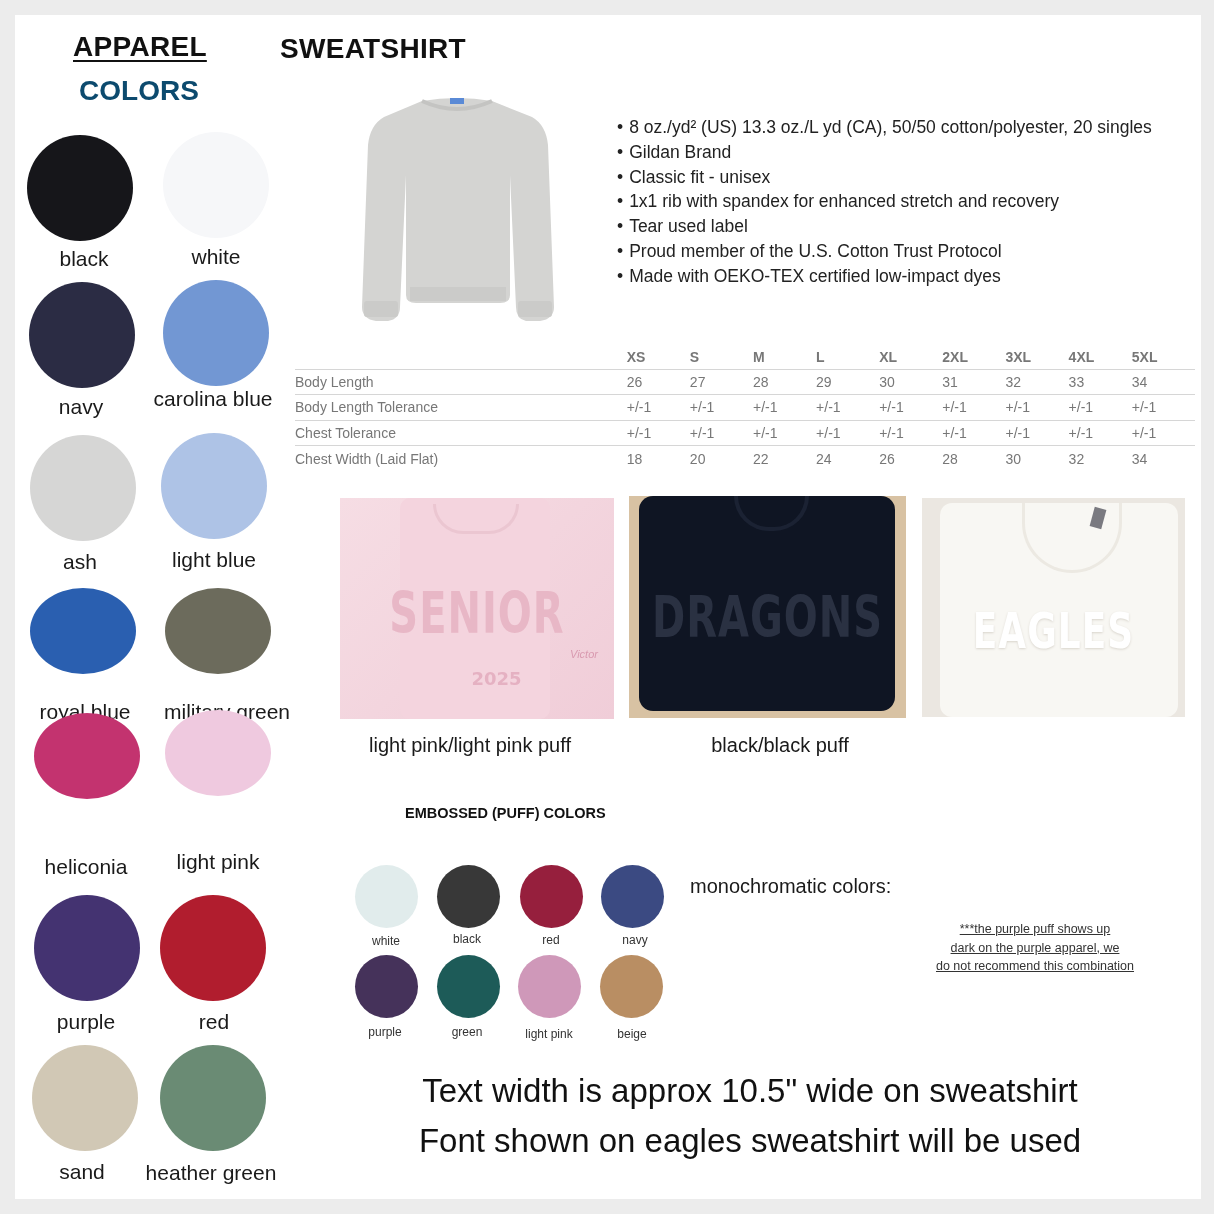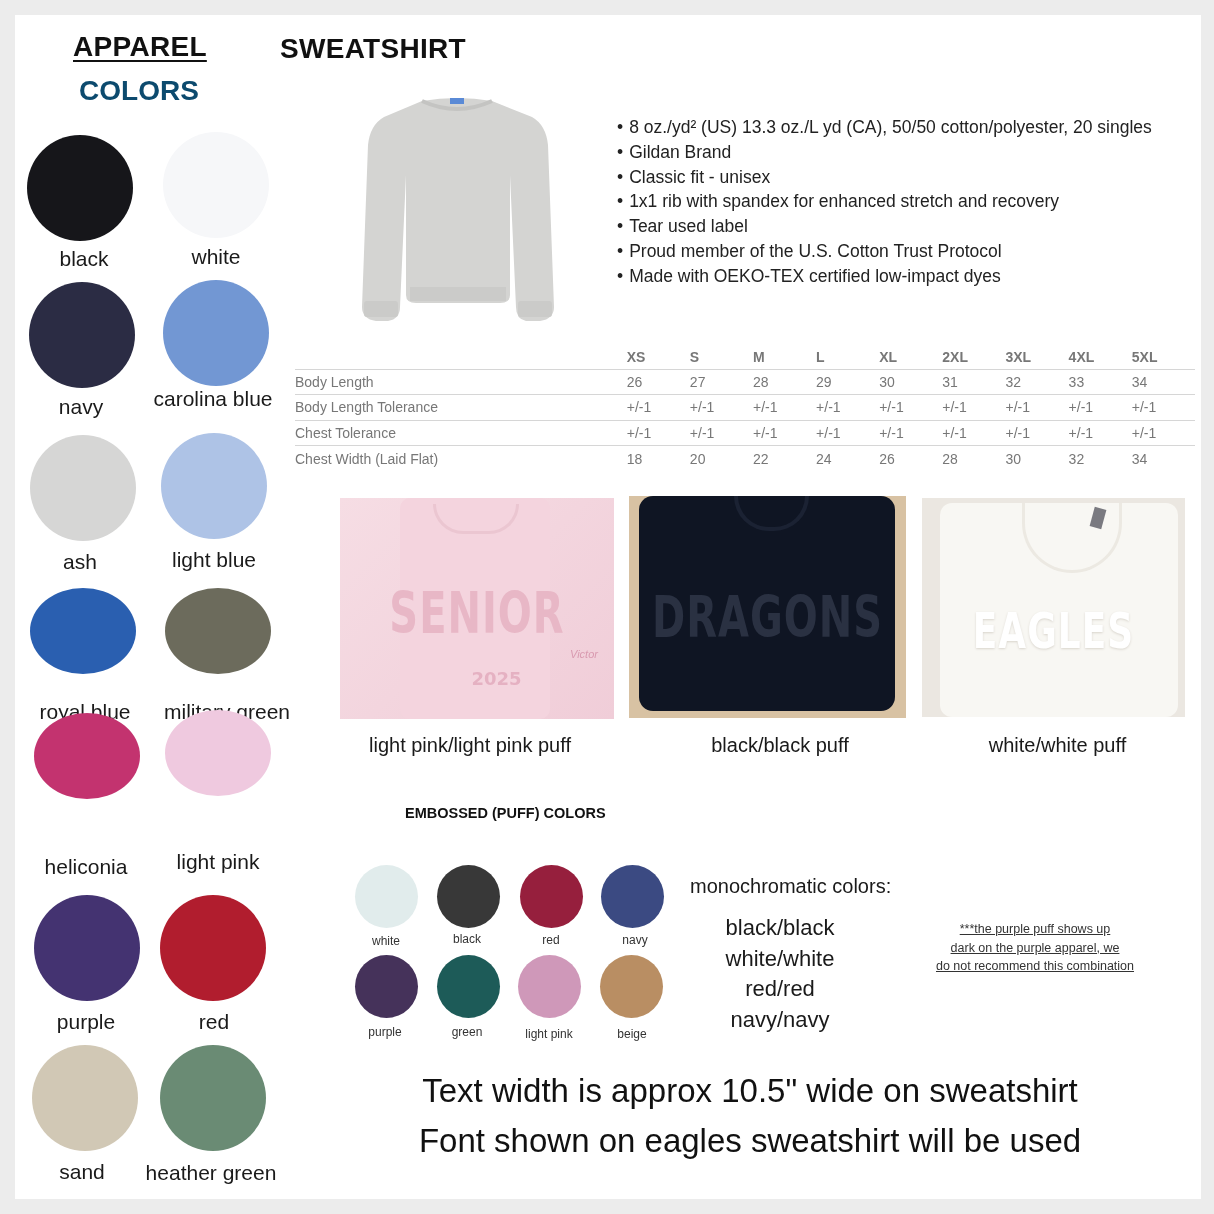--- a/index.html
+++ b/index.html
@@ -184,21 +184,20 @@
   </div>
   <div class="photo" style="left:907px;top:483px;width:263px;height:219px;background:#ebe7e1;">
     <div style="position:absolute;left:18px;top:5px;width:238px;height:214px;background:#f8f7f3;border-radius:12px;"></div>
     <div style="position:absolute;left:100px;top:5px;width:100px;height:70px;border:3px solid #ece9e2;border-top:none;border-radius:0 0 50px 50px;"></div>
     <div style="position:absolute;left:170px;top:10px;width:12px;height:20px;background:#7a7a80;transform:rotate(15deg);"></div>
     <div class="word" style="top:112px;font-size:36px;color:#ffffff;text-shadow:0 1px 2px #d8d4cc;">EAGLES</div>
   </div>
 
   <div class="caption" style="left:325px;top:719px;width:260px;">light pink/light pink puff</div>
   <div class="caption" style="left:630px;top:719px;width:270px;">black/black puff</div>
-  <div class="caption" style="left:910px;top:719px;width:265px;">white/white puff</div>
 
   <div class="abs emb-title">EMBOSSED (PUFF) COLORS</div>
   <div>
     <div class="swatch" style="left: 340px; top: 850px; width: 63px; height: 63px; background: rgb(225, 236, 236);"></div>
     <div class="puff-label" style="left:371px;top:919px;">white</div>
     <div class="swatch" style="left: 422px; top: 850px; width: 63px; height: 63px; background: rgb(56, 56, 56);"></div>
     <div class="puff-label" style="left:452px;top:917px;">black</div>
     <div class="swatch" style="left: 505px; top: 850px; width: 63px; height: 63px; background: rgb(150, 31, 61);"></div>
     <div class="puff-label" style="left:536px;top:918px;">red</div>
     <div class="swatch" style="left: 586px; top: 850px; width: 63px; height: 63px; background: rgb(59, 74, 130);"></div>
@@ -208,26 +207,20 @@
     <div class="puff-label" style="left:370px;top:1010px;">purple</div>
     <div class="swatch" style="left: 422px; top: 940px; width: 63px; height: 63px; background: rgb(29, 91, 88);"></div>
     <div class="puff-label" style="left:452px;top:1010px;">green</div>
     <div class="swatch" style="left: 503px; top: 940px; width: 63px; height: 63px; background: rgb(207, 152, 185);"></div>
     <div class="puff-label" style="left:534px;top:1012px;">light pink</div>
     <div class="swatch" style="left: 585px; top: 940px; width: 63px; height: 63px; background: rgb(185, 142, 99);"></div>
     <div class="puff-label" style="left:617px;top:1012px;">beige</div>
   </div>
 
   <div class="abs mono-title">monochromatic colors:</div>
-  <ul class="abs mono-list">
-    <li>black/black</li>
-    <li>white/white</li>
-    <li>red/red</li>
-    <li>navy/navy</li>
-  </ul>
 
   <div class="abs note">
     <div>***the purple puff shows up</div>
     <div>dark on the purple apparel, we</div>
     <div>do not recommend this combination</div>
   </div>
 
   <div class="abs footer" style="top:1057px;">Text width is approx 10.5" wide on sweatshirt</div>
   <div class="abs footer" style="top:1107px;">Font shown on eagles sweatshirt will be used</div>
 </div>

